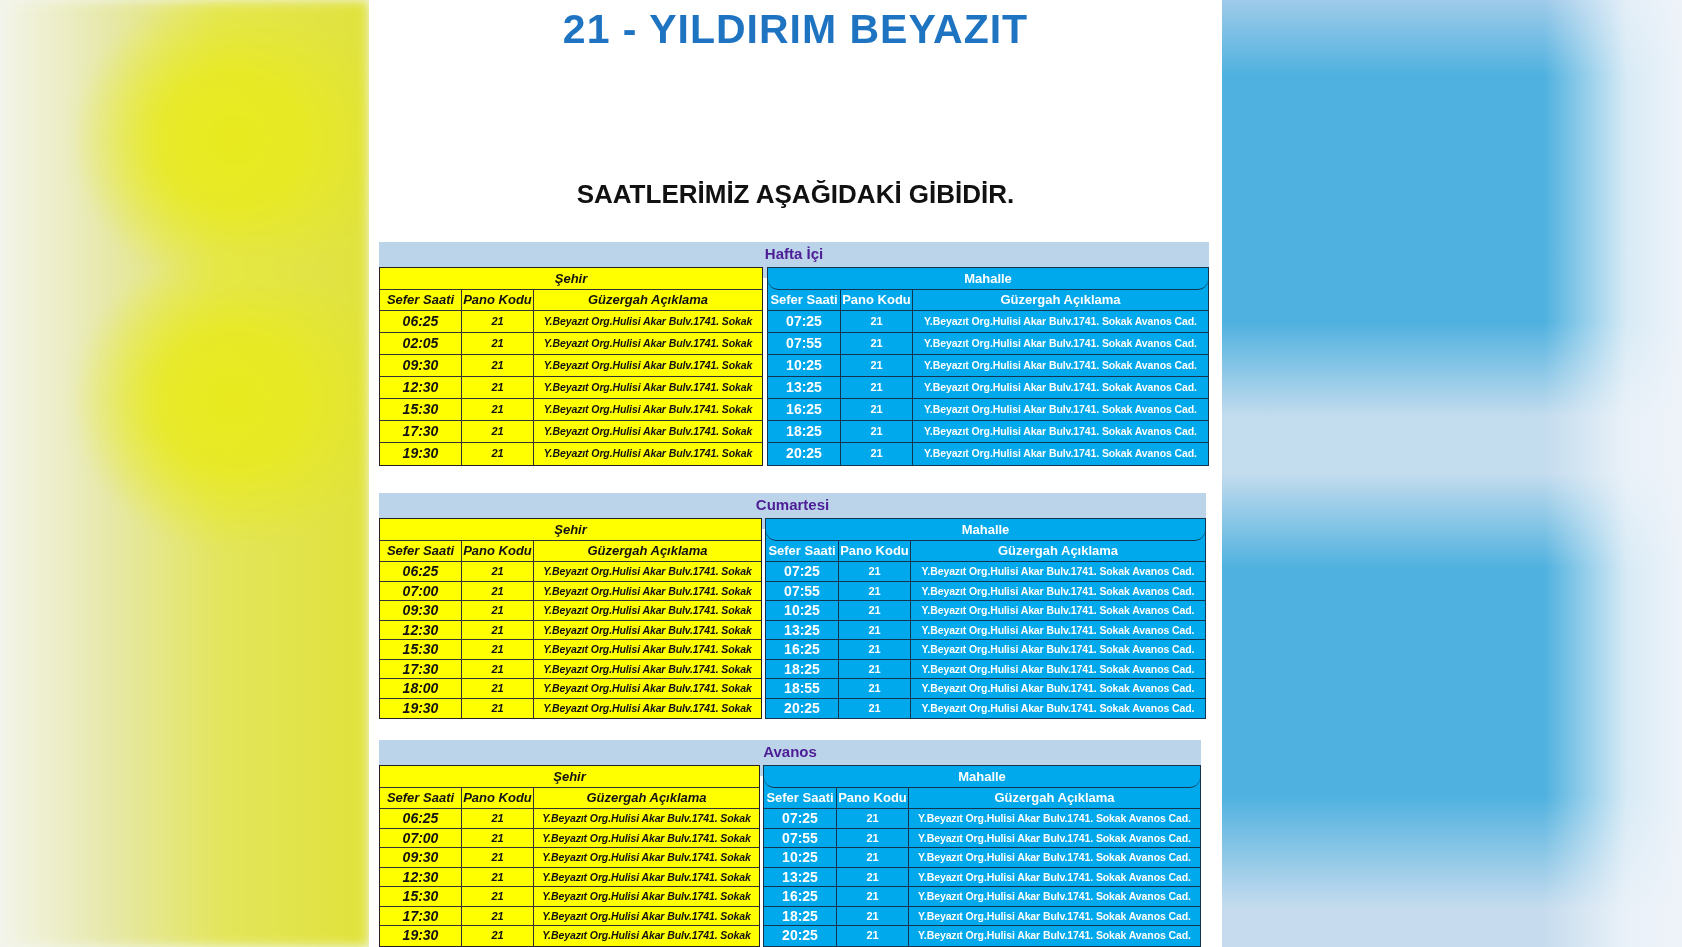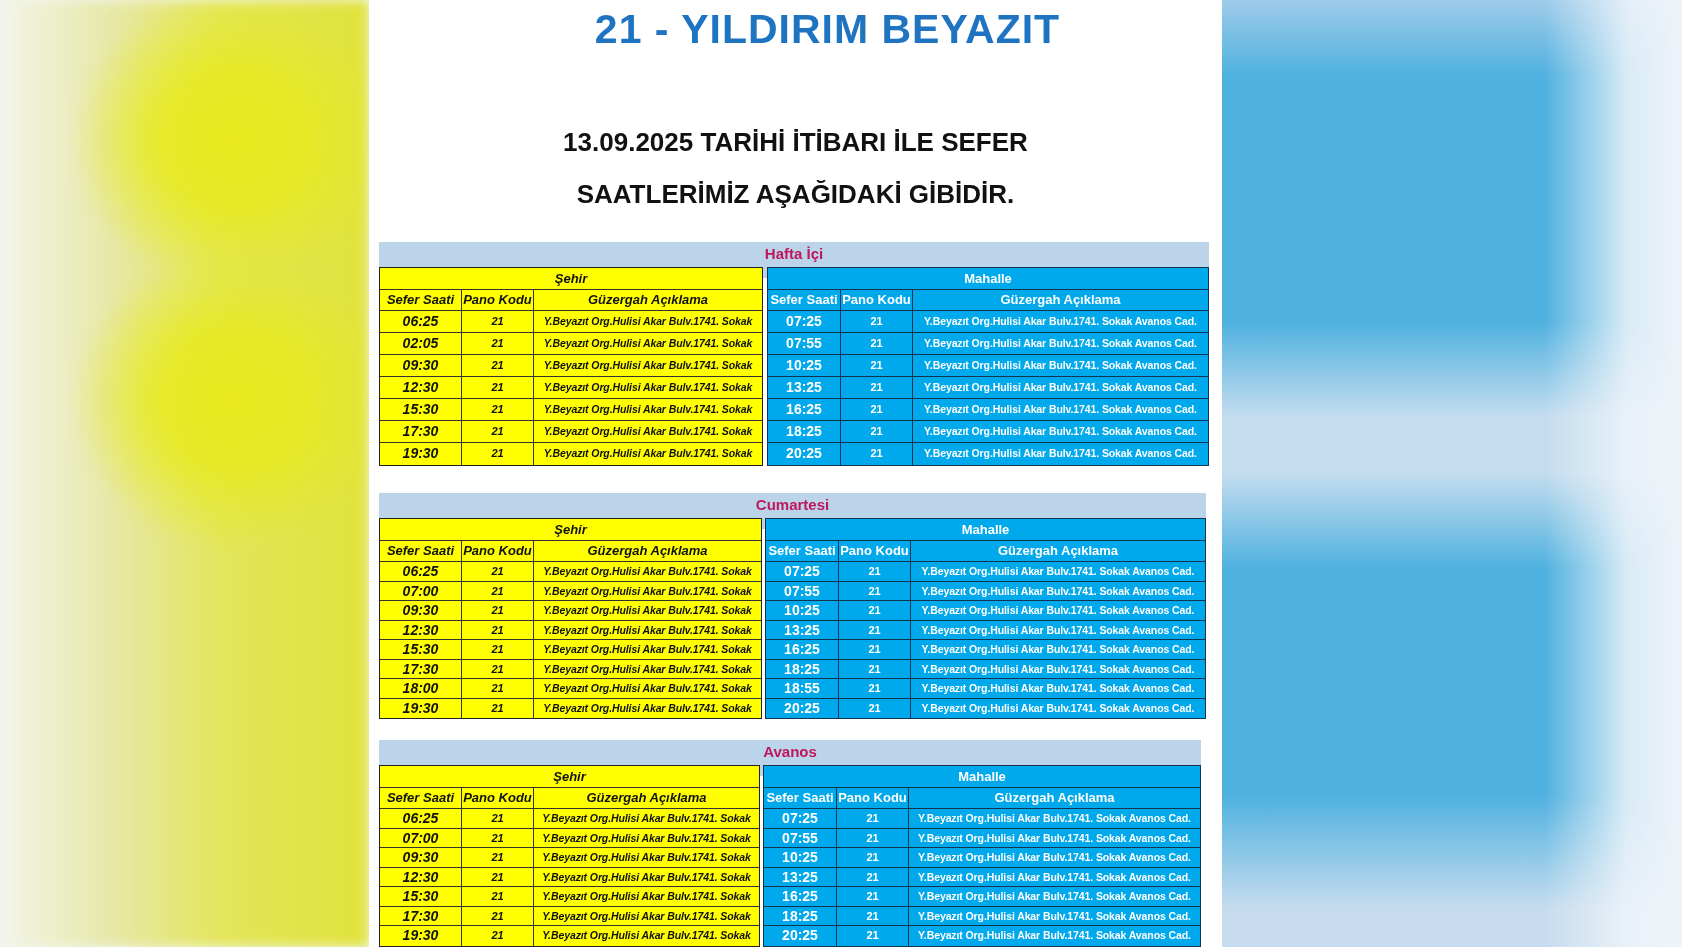--- a/index.html
+++ b/index.html
@@ -27,38 +27,38 @@
       position: absolute; left: 0; top: 0; width: 460px; height: 947px;
       background: linear-gradient(90deg, rgba(255,255,255,0) 0%, rgba(255,255,255,0) 70%, rgba(240,245,250,0.85) 88%, #eef3f9 100%);
     }
     .page {
       position: absolute; left: 369px; top: 0; width: 853px; height: 947px; background: #ffffff;
     }
     .title {
       position: absolute; left: 0; width: 853px; text-align: center; margin: 0;
       font-family: "Liberation Sans", sans-serif; font-weight: bold;
     }
-    .t1 { top: 6px; font-size: 41px; color: #1f74c2; letter-spacing: 1px; padding-left: 32px; }
+    .t1 { top: 6px; font-size: 41px; color: #1f74c2; letter-spacing: 1px; }
     .t2 { top: 75px; font-size: 26px; color: #111; }
     .t3 { top: 127px; font-size: 26px; color: #111; }
     .t4 { top: 166px; font-size: 26px; color: #111; margin-top: 13px; }
 
     .sched { position: absolute; }
     .sched-title {
       position: absolute; left: 0; top: 0; height: 36px; background: #bcd4ea;
-      text-align: center; font-weight: bold; font-size: 15px; line-height: 24px; color: #be185d;
+      text-align: center; font-weight: bold; font-size: 15px; line-height: 24px; color: #4c1d95;
     }
     .half { position: absolute; border: 1.5px solid #222; box-sizing: border-box; }
     .half.yellow { background: #ffff00; color: #111; font-style: italic; }
     .half.blue { background: #00a8ec; color: #ffffff; border-color: #14344f; }
     .half .grp {
       height: 21px; line-height: 21px; text-align: center; font-weight: bold; font-size: 13px;
       border-bottom: 1px solid #333;
     }
-    .half.blue .grp { border-bottom-color: #14344f; }
+    .half.blue .grp { border-bottom-color: #14344f; border-radius: 10px; }
     .row { display: flex; border-bottom: 1px solid #333; box-sizing: border-box; }
     .half.blue .row { border-bottom-color: #14344f; }
     .row:last-child { border-bottom: none; }
     .cell {
       box-sizing: border-box; text-align: center; overflow: hidden; white-space: nowrap;
       border-right: 1px solid #333; font-weight: bold;
     }
     .half.blue .cell { border-right-color: #14344f; }
     .cell:last-child { border-right: none; }
     .hdr .cell { font-size: 13px; }
@@ -72,21 +72,20 @@
 <div class="bg-left-wrap">
     <div class="bg-left"></div>
   </div>
 <div class="bg-right-wrap">
     <div class="bg-right"></div>
     <div class="bg-right-fade"></div>
   </div>
 
 <div class="page">
   <h1 class="title t1">21 - YILDIRIM BEYAZIT</h1>
-  <h2 class="title t3">13.09.2025 TARİHİ İTİBARI İLE SEFER</h2>
   <h2 class="title t4">SAATLERİMİZ AŞAĞIDAKİ GİBİDİR.</h2>
 
   <div class="sched" style="left: 10px; top: 242px; width: 830px;">
       <div class="sched-title" style="width: 830px;">Hafta İçi</div>
       <div class="half yellow" style="left: 0px; top: 25px; width: 384px;">
         <div class="grp">Şehir</div>
         <div class="row hdr" style="height: 21px; line-height: 20px;">
           <div class="cell" style="width: 82px;">Sefer Saati</div>
           <div class="cell" style="width: 72px;">Pano Kodu</div>
           <div class="cell" style="width: 230px; flex: 1 1 0%;">Güzergah Açıklama</div>

